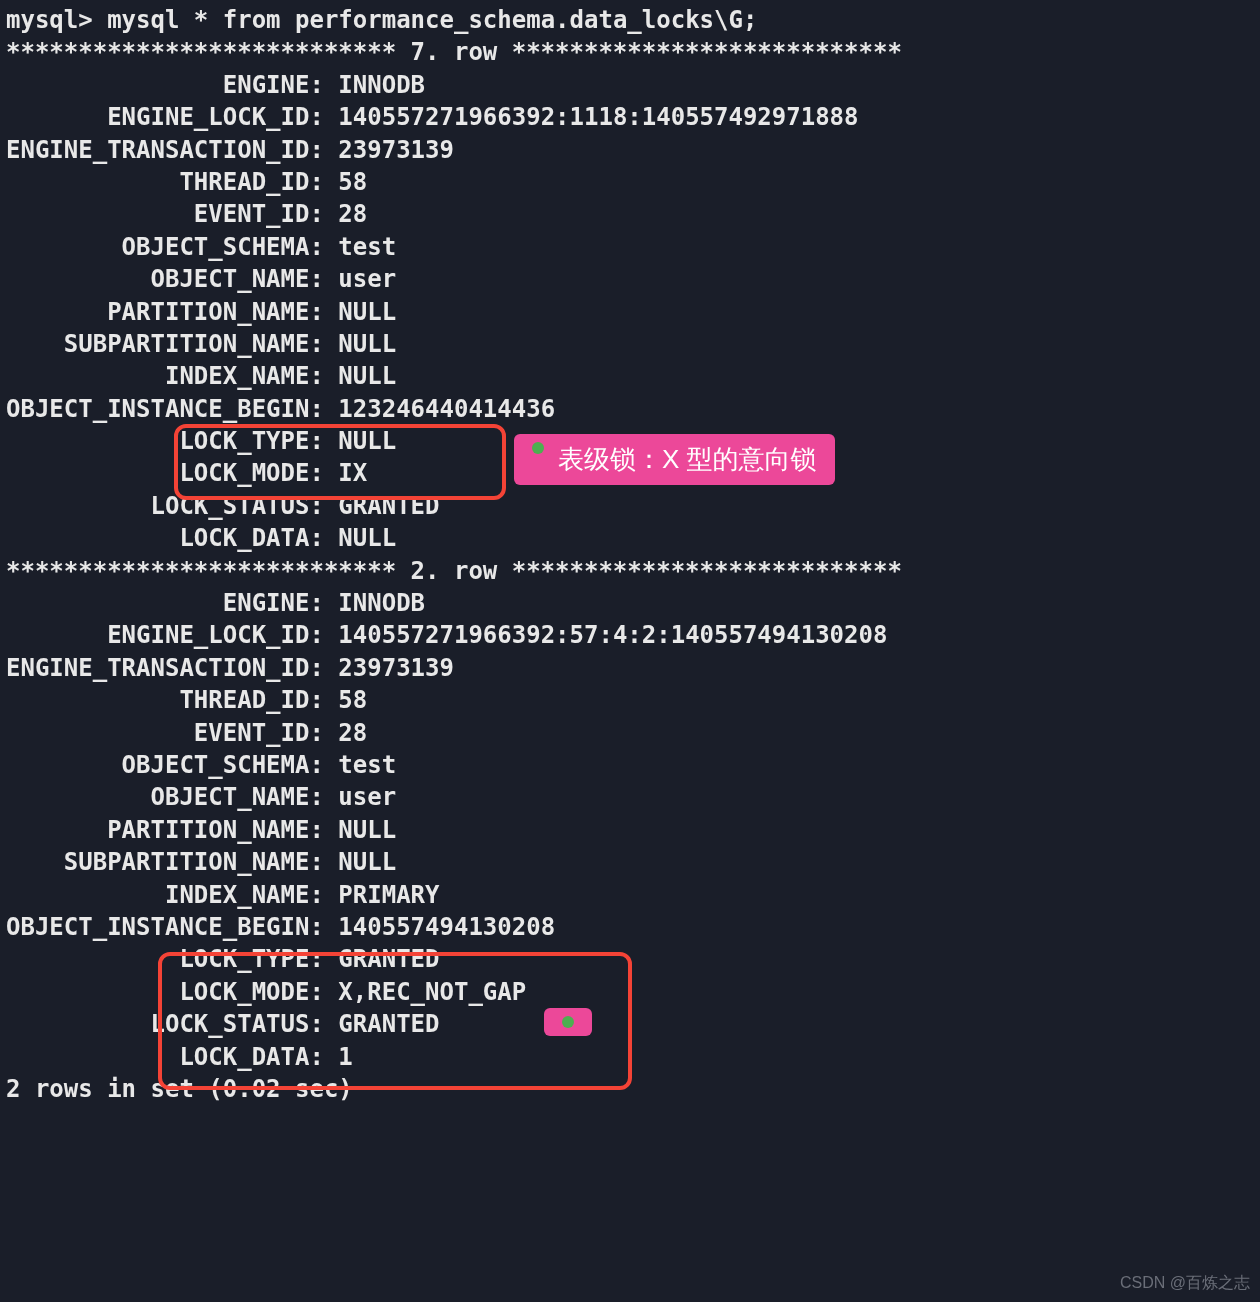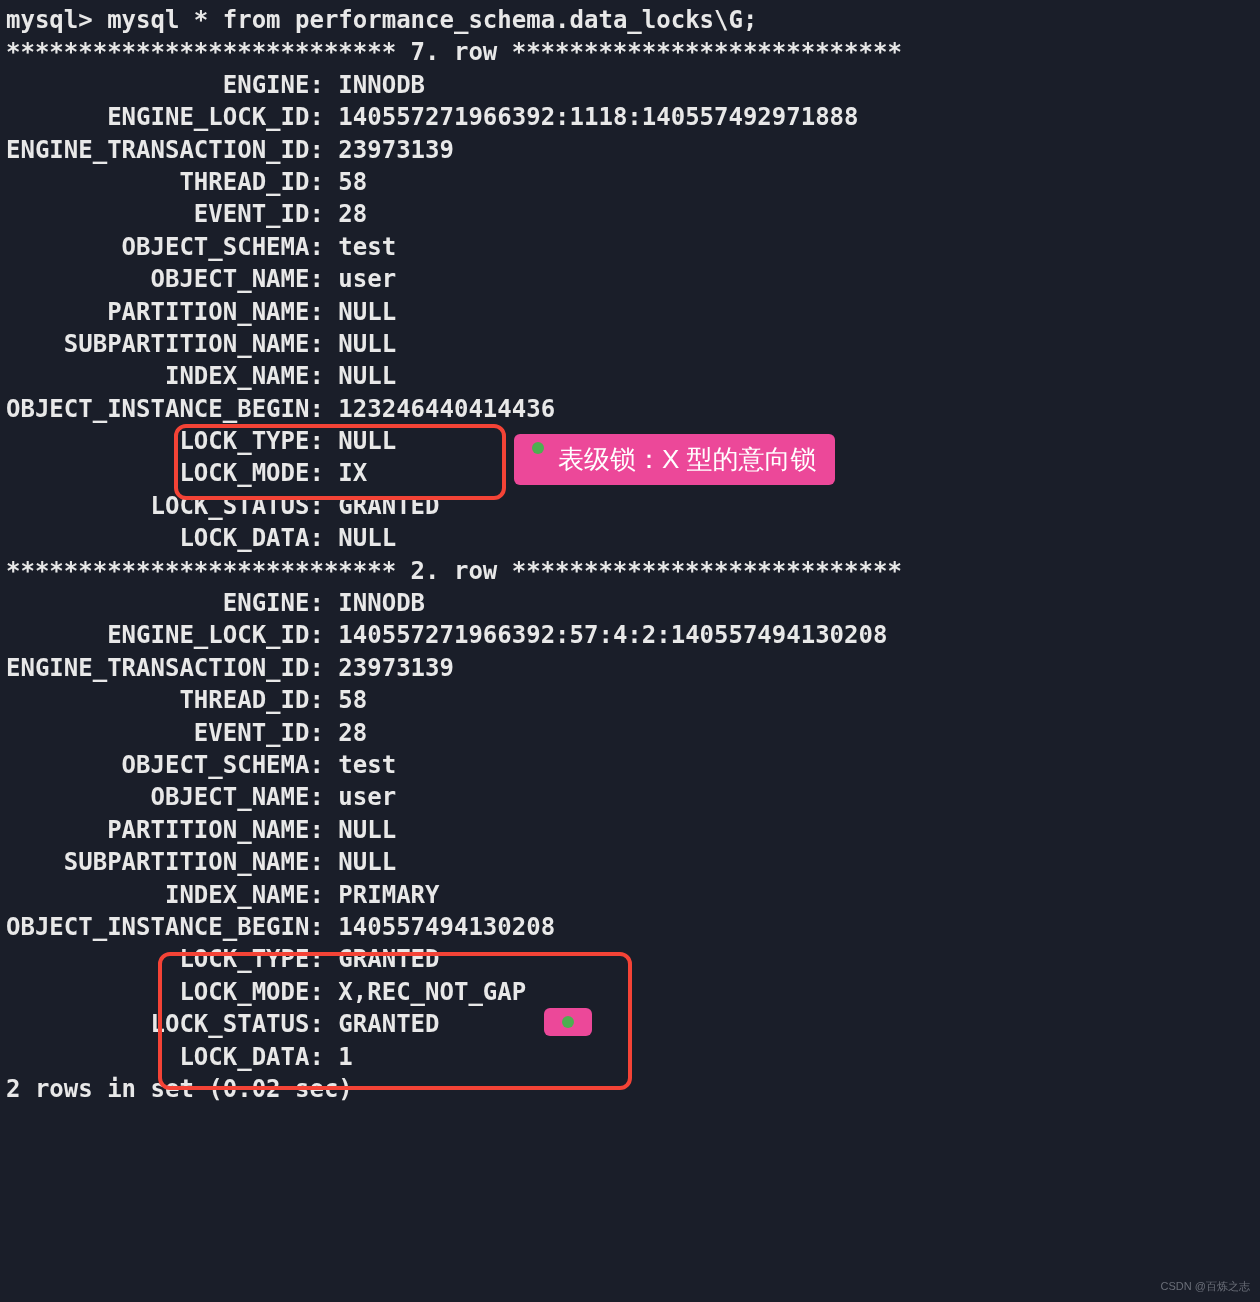--- a/index.html
+++ b/index.html
@@ -73,21 +73,21 @@
       height: 12px;
       border-radius: 50%;
       background: #4caf50;
       flex-shrink: 0;
     }
     .watermark {
       position: absolute;
       right: 10px;
       bottom: 8px;
       color: #6a6e78;
-      font-size: 11px;
+      font-size: 16px;
       font-family: -apple-system, "PingFang SC", "Microsoft YaHei", sans-serif;
       font-weight: normal;
     }
     .sep {
       display: inline;
     }
   </style>
 </head>
 <body>
 

